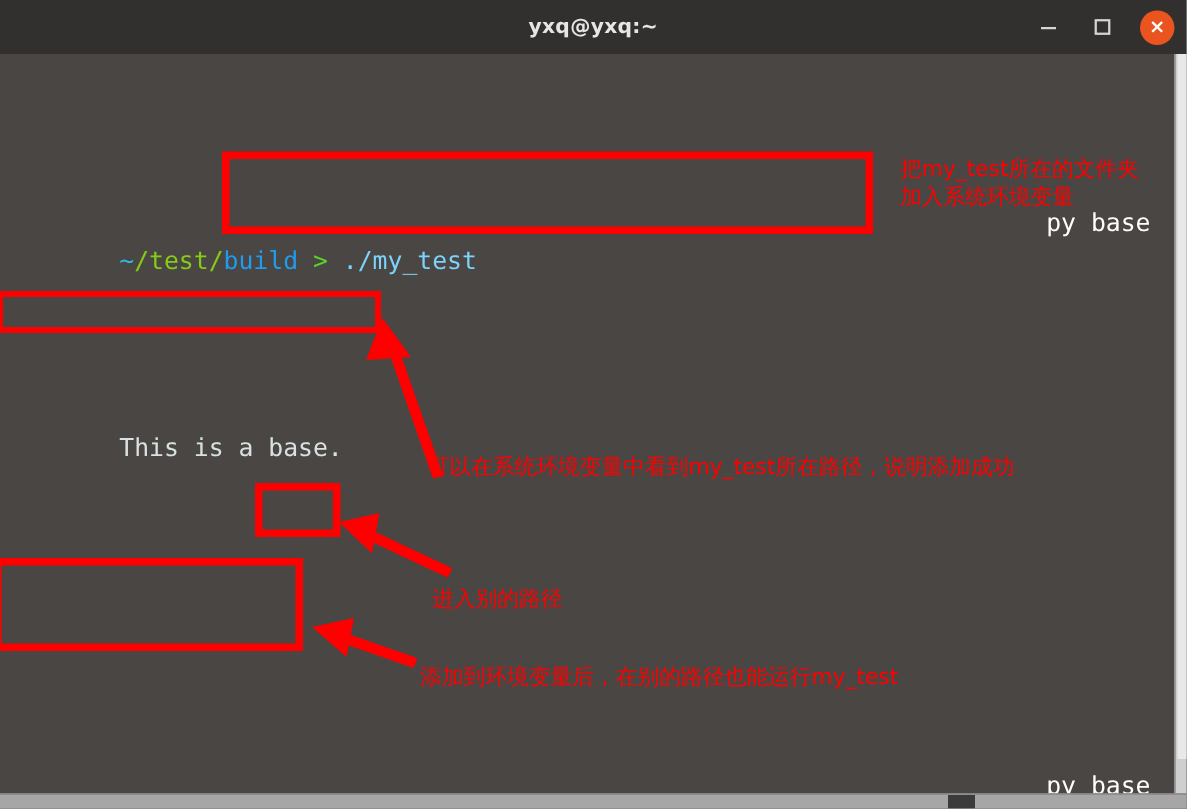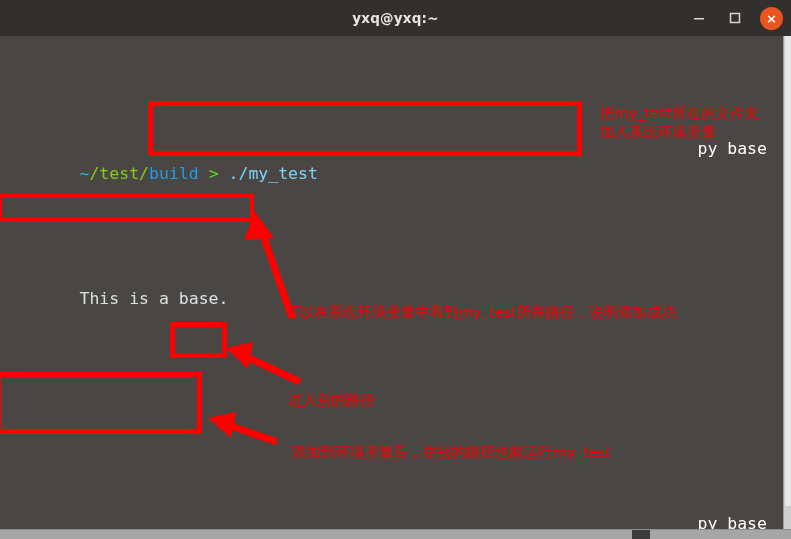--- a/index.html
+++ b/index.html
@@ -285,17 +285,17 @@
       </g>
     </svg>
 
     <div class="ann" style="left:285px; top:303px;">可以在系统环境变量中看到my_test所在路径，说明添加成功</div>
 
     <div class="ann" style="left:600px; top:104px;">把my_test所在的文件夹
 加入系统环境变量</div>
 
     <div class="ann" style="left:288px; top:371px;margin-top:20px;">进入别的路径</div>
 
-    <div class="ann" style="left:280px; top:443px;margin-left:12px;">添加到环境变量后，在别的路径也能运行my_test</div>
+    <div class="ann" style="left:280px; top:443px;">添加到环境变量后，在别的路径也能运行my_test</div>
 
   </div>
 
 </div>
 
 </body></html>

